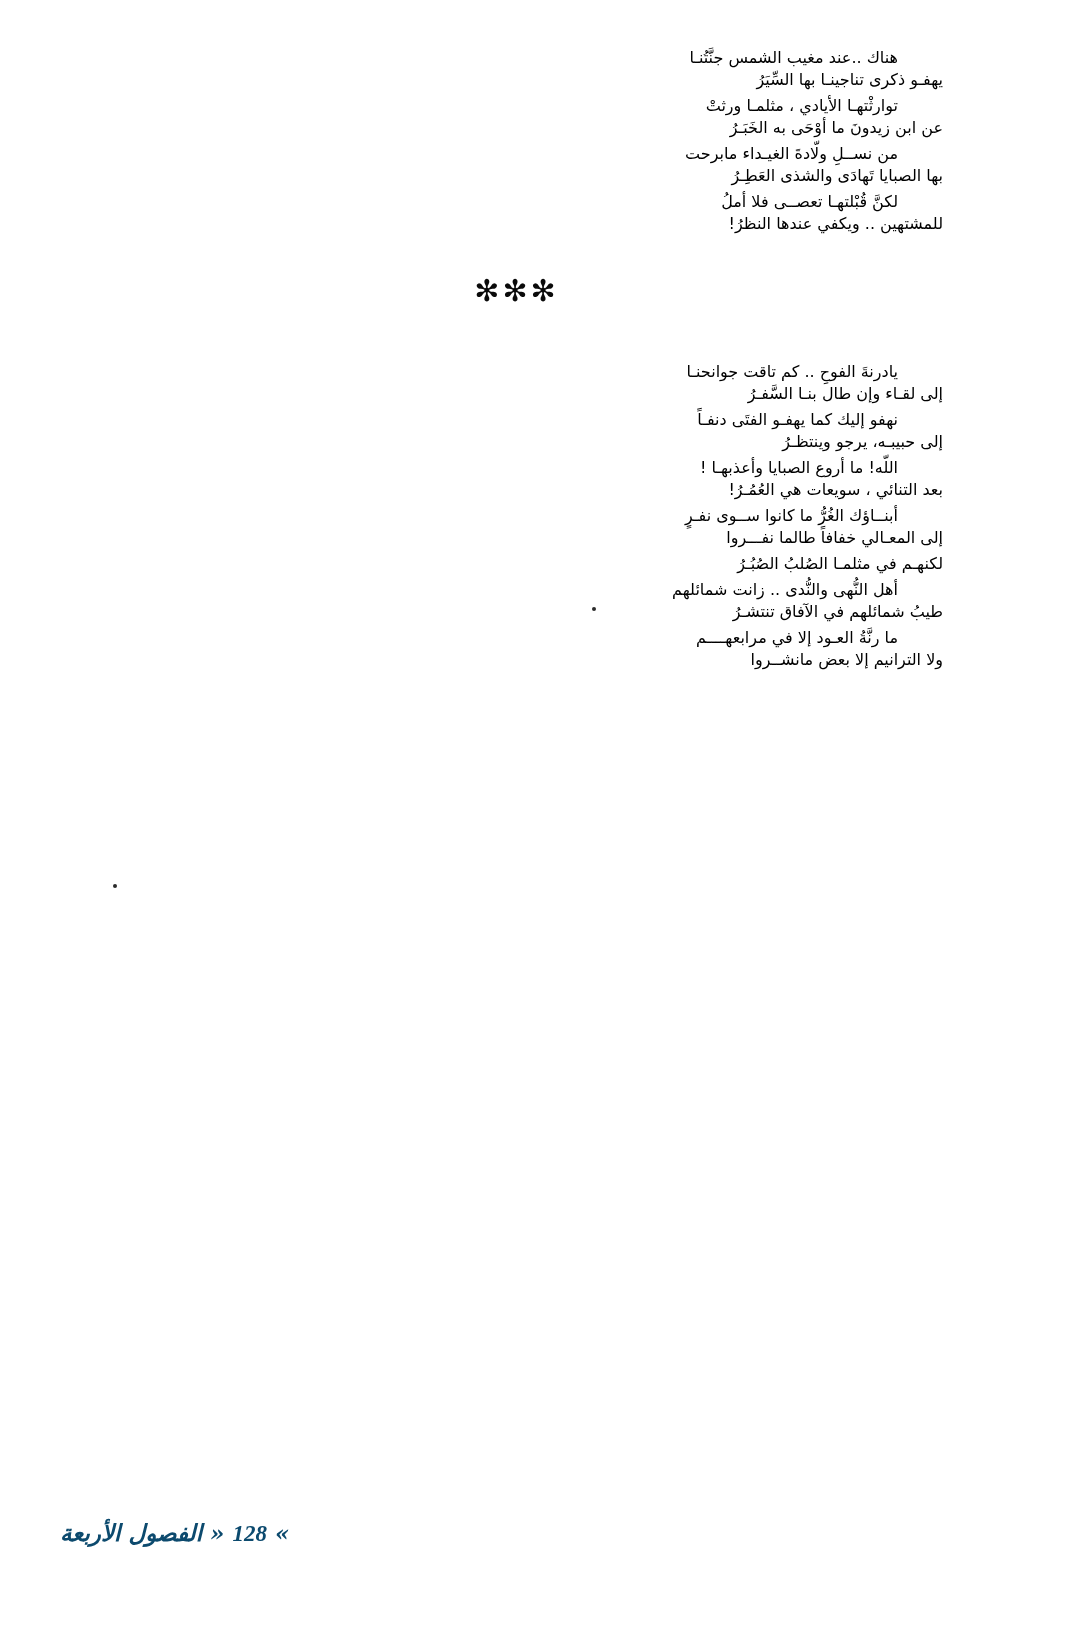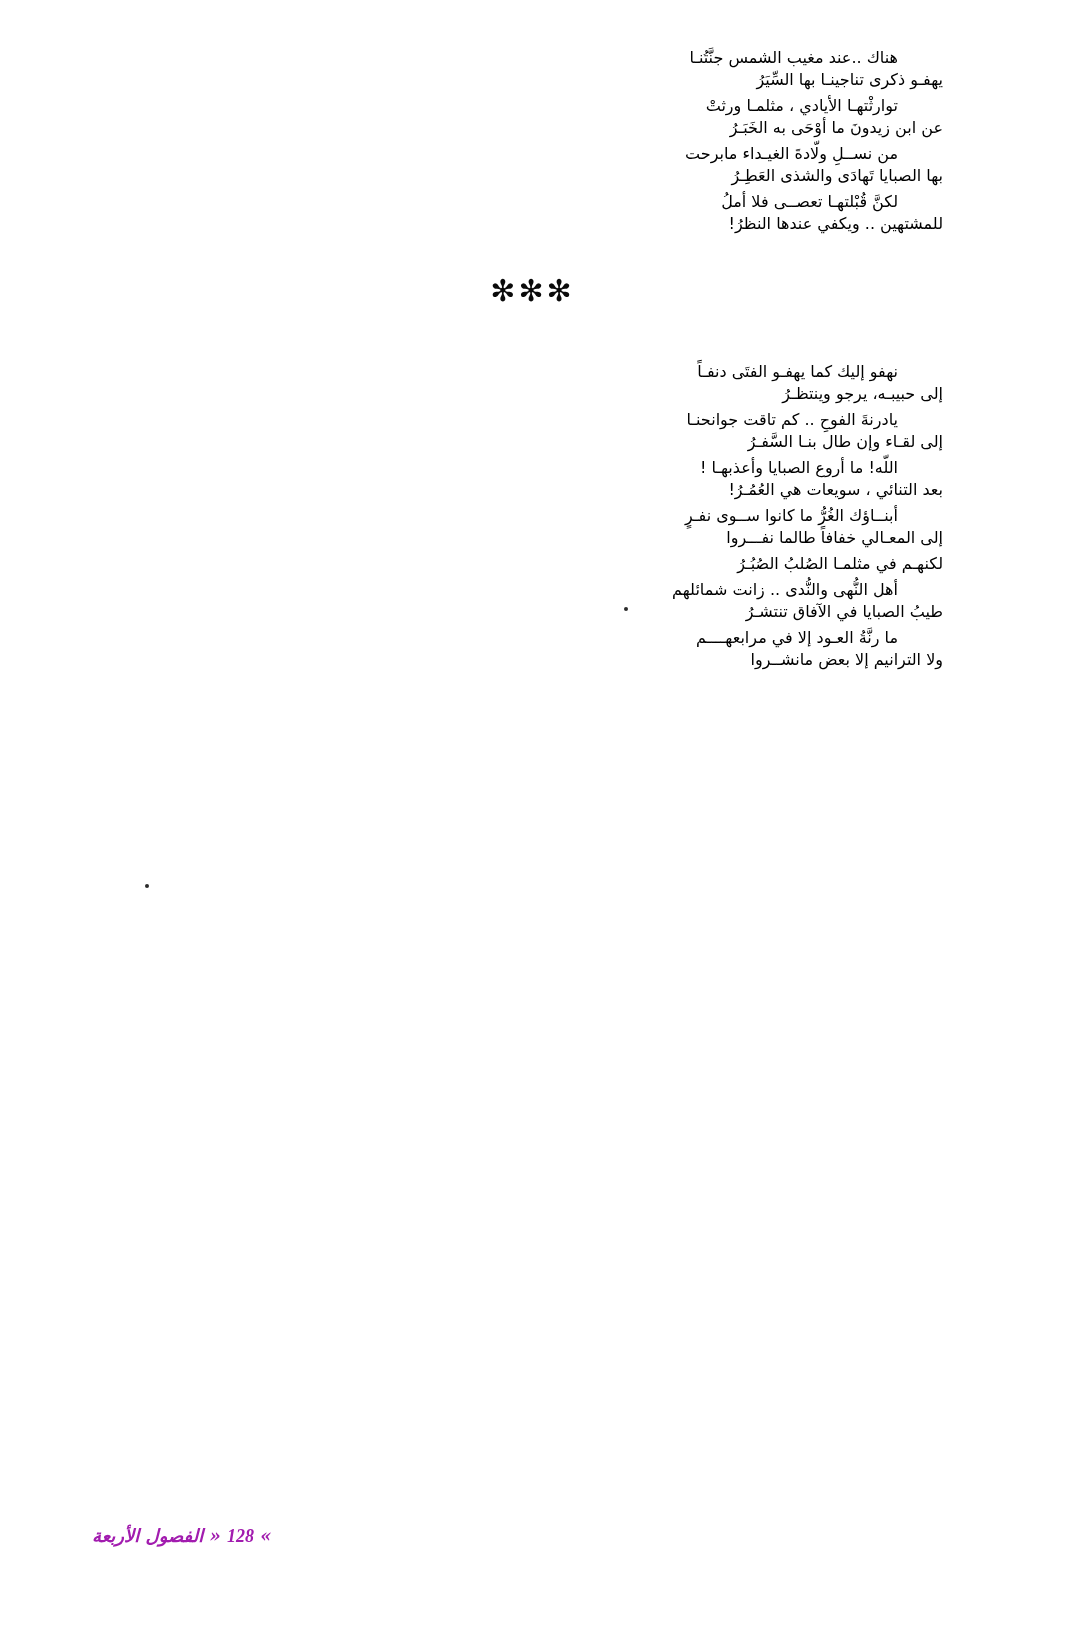--- a/index.html
+++ b/index.html
@@ -13,21 +13,20 @@
     height: 1633px;
     position: relative;
     overflow: hidden;
     font-family: "DejaVu Sans", "Liberation Sans", sans-serif;
     color: #000000;
   }
   .page {
     position: absolute;
     inset: 0;
     background: #ffffff;
-    margin-left: 32px;
   }
   .content {
     position: absolute;
     top: 48px;
     left: 0;
     right: 0;
     padding: 0 100px 0 60px;
     box-sizing: border-box;
   }
 
@@ -76,25 +75,25 @@
     left: 0;
     right: 0;
     padding-left: 60px;
     padding-right: 70px;
     direction: rtl;
     text-align: left;
   }
   .footer-inner {
     display: inline-block;
     direction: rtl;
-    font-size: 18px;
+    font-size: 23px;
     font-weight: bold;
     font-style: italic;
     font-family: "DejaVu Serif", "Liberation Serif", serif;
-    color: #a21caf;
+    color: #0c4a6e;
     letter-spacing: 0px;
   }
   .footer-num {
     font-family: "Liberation Serif", "DejaVu Serif", serif;
     font-style: italic;
     font-weight: bold;
   }
   .speck {
     position: absolute;
     background: #2b2b2b;
@@ -126,41 +125,41 @@
         <span class="ln b">للمشتهين .. ويكفي عندها النظرُ!</span>
       </div>
     </div>
 
     <div class="divider">✻✻✻</div>
 
     <div class="stanza-gap"></div>
 
     <div class="stanza">
       <div class="verse-row">
+        <span class="ln a">يادرنةَ الفوحِ .. كم تاقت جوانحنـا</span>
+        <span class="ln b">إلى لقـاء وإن طال بنـا السَّفـرُ</span>
+      </div>
+      <div class="verse-row">
         <span class="ln a">نهفو إليك كما يهفـو الفتَى دنفـاً</span>
         <span class="ln b">إلى حبيبـه، يرجو وينتظـرُ</span>
-      </div>
-      <div class="verse-row">
-        <span class="ln a">يادرنةَ الفوحِ .. كم تاقت جوانحنـا</span>
-        <span class="ln b">إلى لقـاء وإن طال بنـا السَّفـرُ</span>
       </div>
       <div class="verse-row">
         <span class="ln a">اللّه! ما أروع الصبايا وأعذبهـا !</span>
         <span class="ln b">بعد التنائي ، سويعات هي العُمُـرُ!</span>
       </div>
       <div class="verse-row">
         <span class="ln a">أبنــاؤك الغُرُّ ما كانوا ســوى نفـرٍ</span>
         <span class="ln b">إلى المعـالي خفافاً طالما نفـــروا</span>
       </div>
       <div class="verse-row">
         <span class="ln b">لكنهـم في مثلمـا الصُلبُ الصُبُـرُ</span>
       </div>
       <div class="verse-row">
         <span class="ln a">أهل النُّهى والنُّدى .. زانت شمائلهم</span>
-        <span class="ln b">طيبُ الصبايا في الآفاق تنتشـرُ</span>
+        <span class="ln b">طيبُ شمائلهم في الآفاق تنتشـرُ</span>
       </div>
       <div class="verse-row">
         <span class="ln a">ما رنَّةُ العـود إلا في مرابعهــــم</span>
         <span class="ln b">ولا الترانيم إلا بعض مانشــروا</span>
       </div>
     </div>
 
   </div>
 
   <div class="speck" style="top:607px; left:592px; width:4px; height:4px;"></div>

